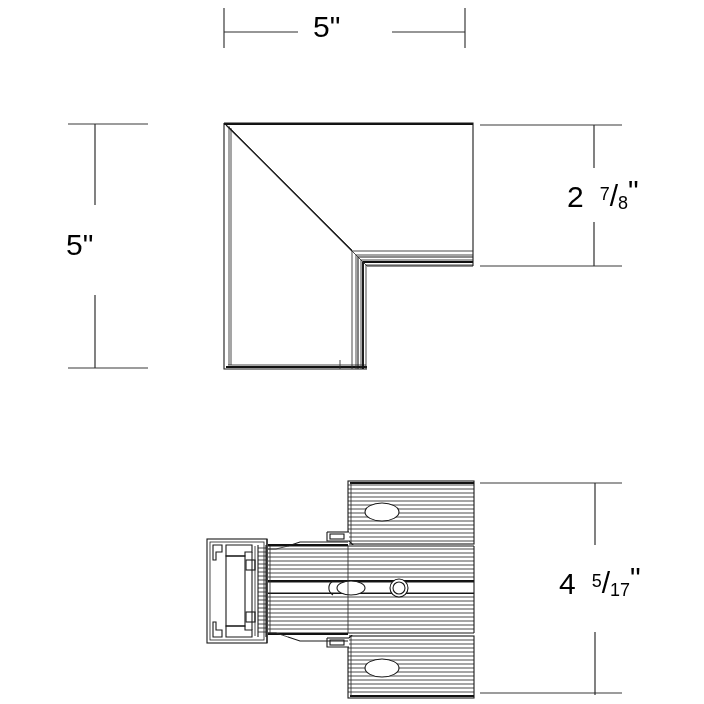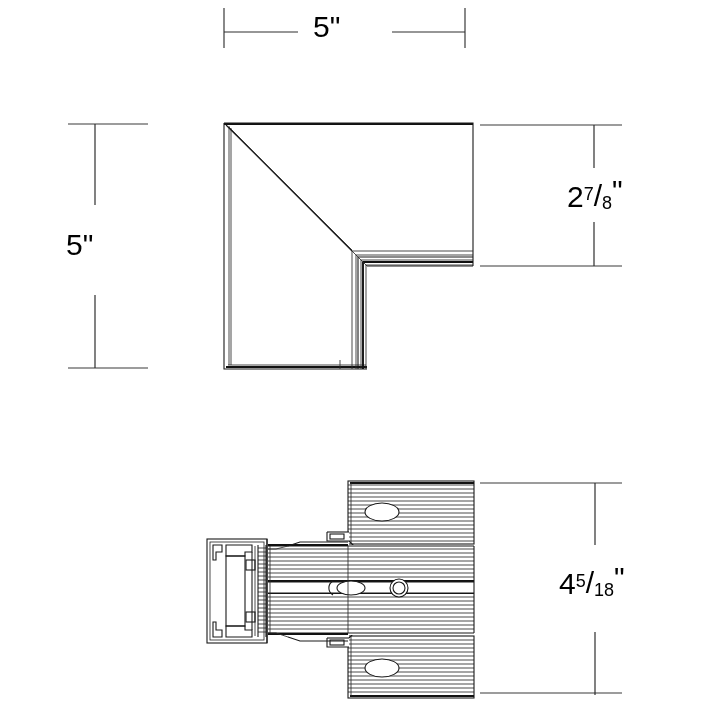--- a/index.html
+++ b/index.html
@@ -41,21 +41,21 @@
   .dim-frac {
     font-size: 30px;
     display: inline-flex;
     align-items: baseline;
   }
   .whole { font-size: 30px; }
   .frac {
     display: inline-block;
     position: relative;
     top: -1px;
-    margin-left: 0px;
+    margin-left: 16px;
   }
   .frac .num {
     font-size: 18px;
     position: relative;
     top: -6px;
   }
   .frac .slash {
     font-size: 30px;
     padding: 0 0px;
   }
@@ -347,17 +347,17 @@
   <div id="label-left" class="dim-label dim-plain">5"</div>
 
   <div id="label-right" class="dim-label dim-frac">
     <span class="whole">2</span>
       <span class="frac"><span class="num">7</span><span class="slash">/</span><span class="den">8</span></span>
       <span class="inch">"</span>
   </div>
 
   <div id="label-bottom" class="dim-label dim-frac">
     <span class="whole">4</span>
-      <span class="frac"><span class="num">5</span><span class="slash">/</span><span class="den">18</span></span>
+      <span class="frac"><span class="num">5</span><span class="slash">/</span><span class="den">17</span></span>
       <span class="inch">"</span>
   </div>
 
 </div>
 
 </body></html>

